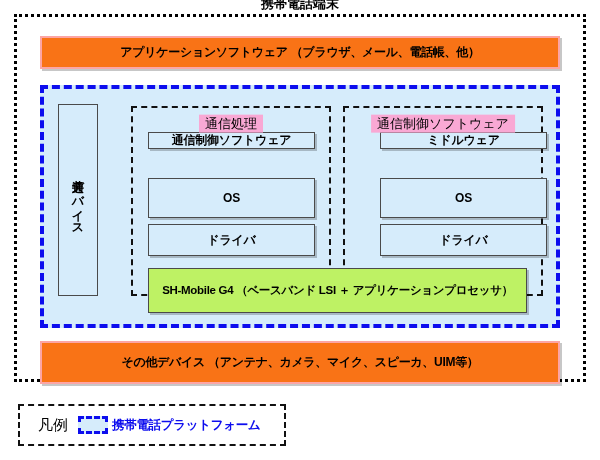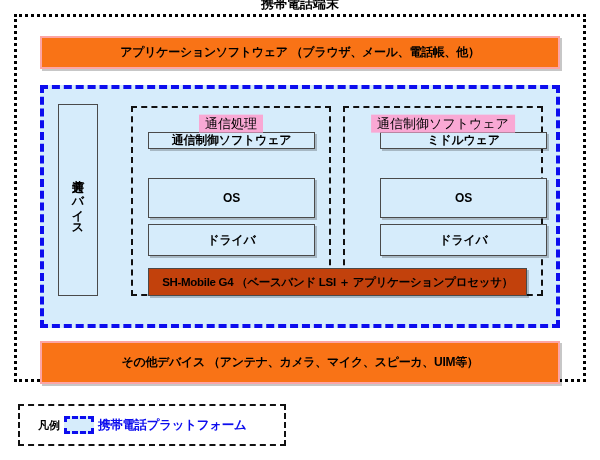--- a/index.html
+++ b/index.html
@@ -159,24 +159,24 @@
   .row-1 { top: 132px; height: 17px; }
   .row-2 { top: 178px; height: 40px; }
   .row-3 { top: 224px; height: 32px; }
 
   
   #soc-box {
     position: absolute;
     left: 148px;
     top: 268px;
     width: 379px;
-    height: 28px;
+    height: 45px;
     box-sizing: border-box;
     border: 1px solid #4a4a4a;
-    background: #c2410c;
+    background: #bef264;
     box-shadow: 2px 2px 0 rgba(0,0,0,0.22);
     display: flex;
     align-items: center;
     justify-content: center;
     font-size: 11.5px;
     font-weight: bold;
     letter-spacing: -0.3px;
     white-space: nowrap;
     z-index: 3;
   }
@@ -189,23 +189,23 @@
     width: 268px;
     height: 42px;
     box-sizing: border-box;
     border: 2px dashed #111111;
     background: #ffffff;
     display: flex;
     align-items: center;
     padding-left: 18px;
   }
   #legend-label {
-    font-size: 11px;
-    font-weight: bold;
-    margin-right: 4px;
+    font-size: 15px;
+    font-weight: normal;
+    margin-right: 10px;
     white-space: nowrap;
   }
   #legend-swatch {
     width: 30px;
     height: 18px;
     box-sizing: border-box;
     border: 3px dashed #0d0dee;
     background: #d6ecfb;
     margin-right: 4px;
     flex: 0 0 auto;

